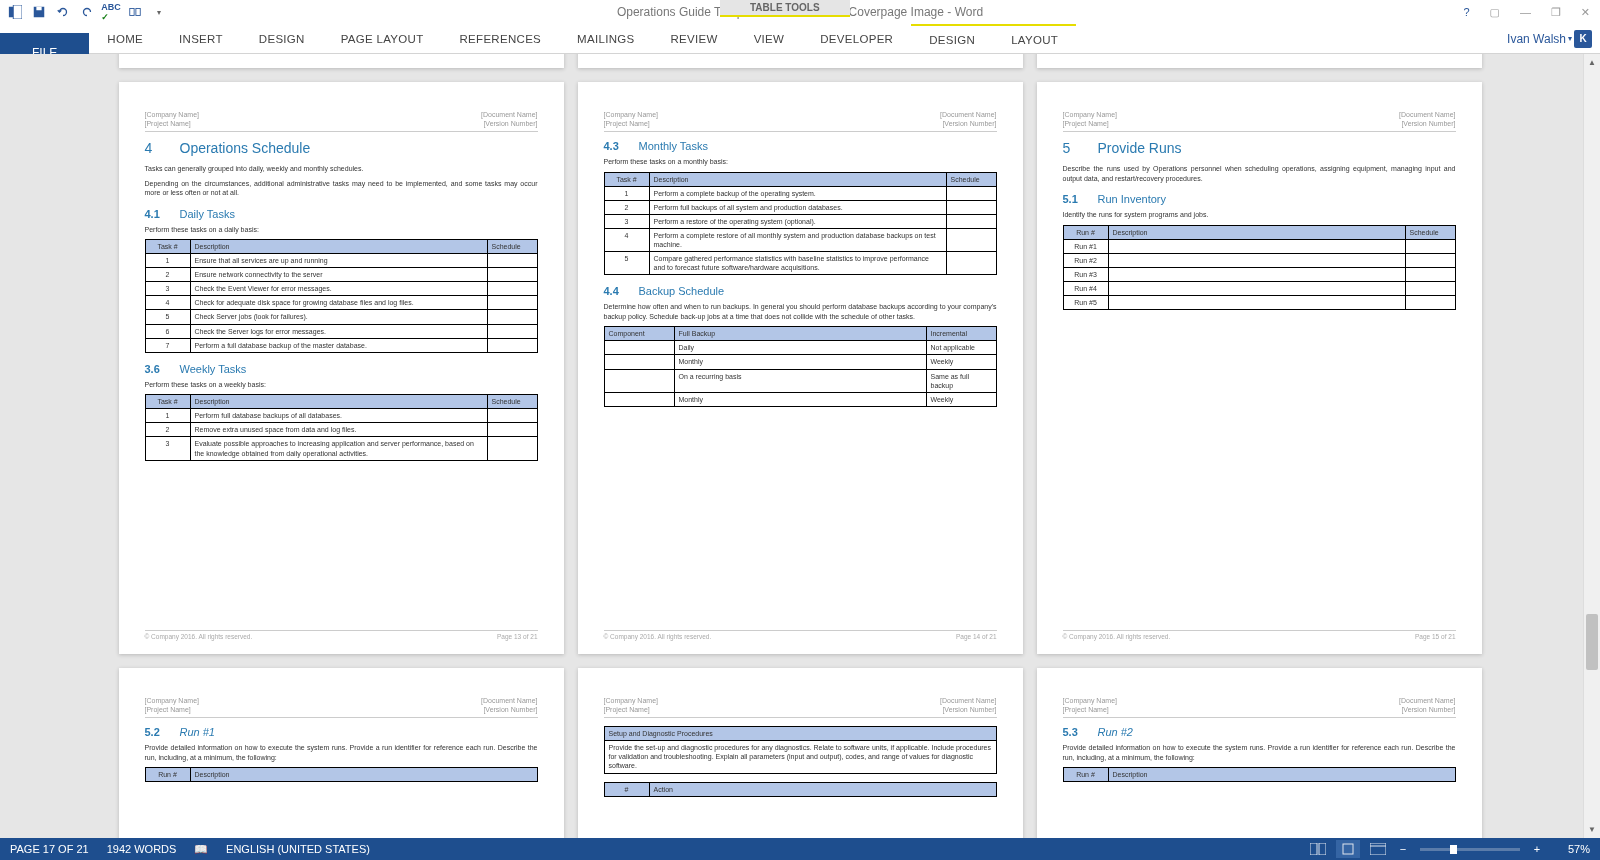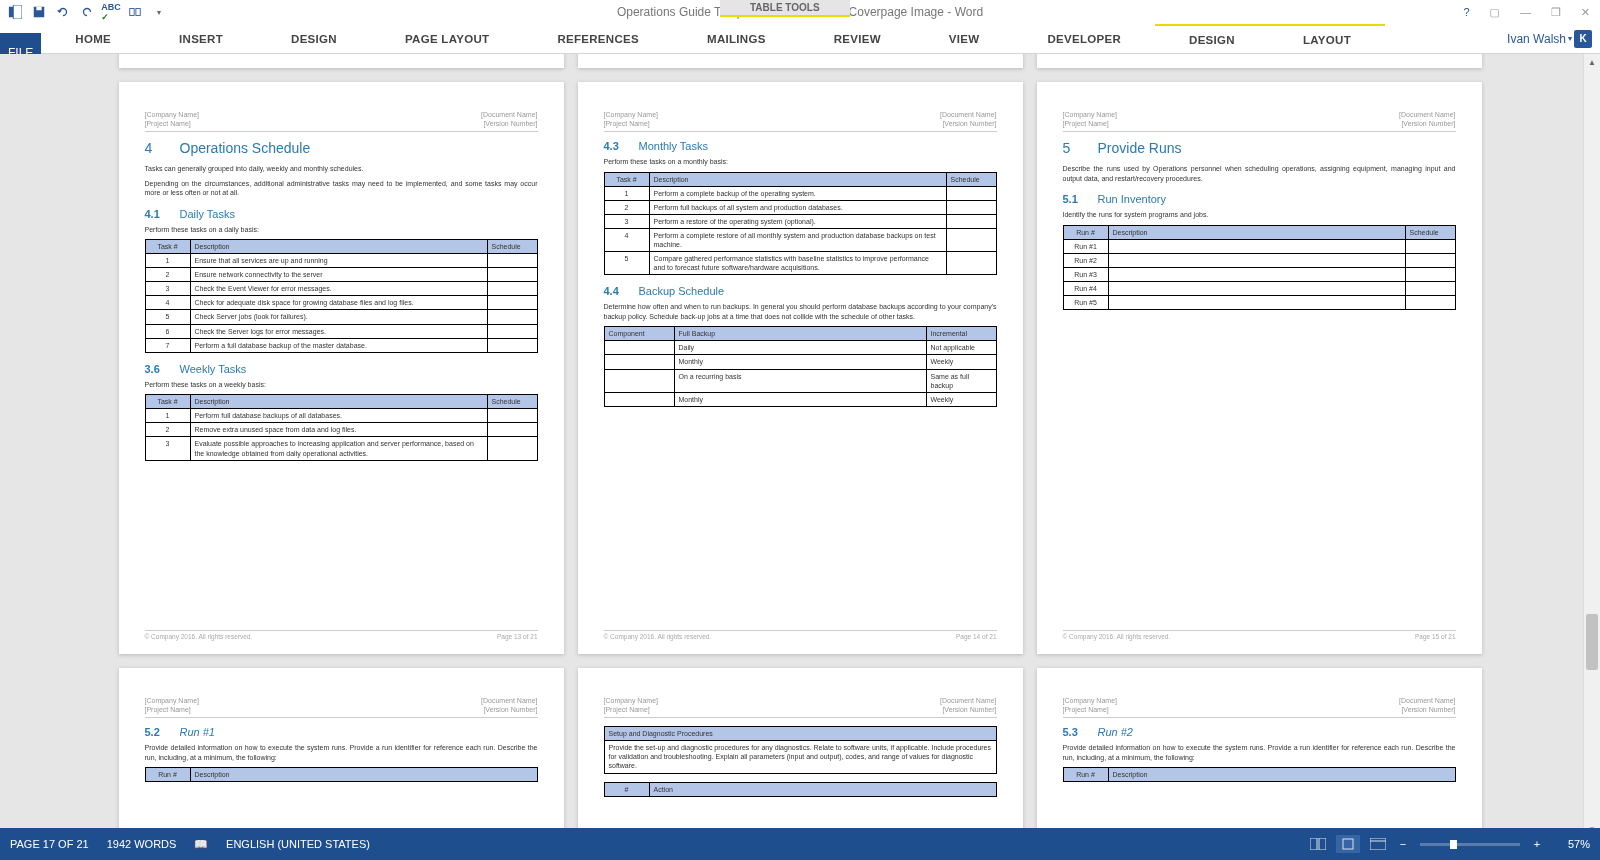--- a/index.html
+++ b/index.html
@@ -10,22 +10,22 @@
 .qat { display:flex; align-items:center; gap:2px; padding-left:4px; }
 .qat-btn { width:22px; height:20px; display:flex; align-items:center; justify-content:center; cursor:pointer; }
 .qat-btn svg { width:14px; height:14px; }
 .doc-title { position:absolute; left:50%; transform:translateX(-50%); font-size:12px; color:#777; }
 .table-tools { position:absolute; left:720px; top:0; background:#e5e5e5; padding:2px 30px; font-size:10px; font-weight:bold; border-bottom:2px solid #e6dd00; }
 .win-ctrl { position:absolute; right:4px; display:flex; gap:8px; color:#999; }
 .win-ctrl span { cursor:pointer; padding:0 6px; }
 
 
 .ribbon { height:30px; background:#fff; display:flex; align-items:center; border-bottom:1px solid #d4d4d4; font-size:12px; position:relative; }
-.file-tab { background:#1e4e8e; color:#fff; padding:0 8px; height:40px; display:flex; align-items:center; font-weight:normal;margin-top:28px; }
-.tab { padding:0 34px; height:30px; display:flex; align-items:center; text-transform:uppercase; color:#444; cursor:pointer; font-size:11.5px; letter-spacing:.3px;font-weight:bold; }
+.file-tab { background:#1e4e8e; color:#fff; padding:0 32px; height:40px; display:flex; align-items:center; font-weight:normal;margin-top:28px; }
+.tab { padding:0 18px; height:30px; display:flex; align-items:center; text-transform:uppercase; color:#444; cursor:pointer; font-size:11.5px; letter-spacing:.3px; }
 .tab.context { border-top:2px solid #e6dd00; }
 .user-area { position:absolute; right:8px; display:flex; align-items:center; gap:2px; color:#2a579a; font-size:12px; }
 .user-badge { width:18px; height:18px; background:#2a579a; color:#fff; display:flex; align-items:center; justify-content:center; font-size:10px; font-weight:bold; border-radius:2px; }
 
 
 .doc-area { position:absolute; top:54px; left:0; right:0; bottom:22px; background:#e6e6e6; overflow:hidden; }
 .pages-container { display:flex; flex-direction:column; align-items:center; padding-top:0; }
 .page-row { display:flex; gap:14px; margin-bottom:14px; }
 .page { width:445px; background:#fff; box-shadow:0 1px 4px rgba(0,0,0,.2); position:relative; padding:28px 26px 22px 26px; font-size:7px; color:#333; }
 .page.stub-top { height:74px; padding:0; }
@@ -42,21 +42,21 @@
 .h2 .num { width:35px;font-weight:bold; }
 .body { font-size:7px; line-height:1.35; margin-bottom:5px; text-align:justify; }
 
 table.doc { width:100%; border-collapse:collapse; font-size:7px; margin:4px 0 8px 0; }
 table.doc th, table.doc td { border:.5px solid #000; padding:2px 4px; vertical-align:top; line-height:1.3; }
 table.doc th { background:#b3c6e7; font-weight:normal; text-align:left; }
 table.doc .c1 { width:45px; text-align:center; }
 table.doc .c3 { width:50px; }
 
 
-.status-bar { position:absolute; bottom:0; left:0; right:0; height:32px; background:#1e4e8e; color:#fff; display:flex; align-items:center; font-size:11px; padding:0 10px; justify-content:space-between; }
+.status-bar { position:absolute; bottom:0; left:0; right:0; height:22px; background:#1e4e8e; color:#fff; display:flex; align-items:center; font-size:11px; padding:0 10px; justify-content:space-between; }
 .status-left { display:flex; gap:18px; align-items:center; }
 .status-right { display:flex; gap:6px; align-items:center; }
 .view-btn { width:24px; height:18px; display:flex; align-items:center; justify-content:center; cursor:pointer; opacity:.85; }
 .zoom-slider { width:100px; height:3px; background:#5a7caa; position:relative; margin:0 4px; }
 .zoom-slider::after { content:''; position:absolute; left:30%; top:-3px; width:7px; height:9px; background:#fff; }
 .zoom-btn { width:14px; text-align:center; cursor:pointer; }
 
 .scrollbar-v { position:absolute; right:0; top:54px; bottom:22px; width:17px; background:#f0f0f0; border-left:1px solid #ddd; }
 .scroll-thumb { position:absolute; left:2px; right:2px; top:560px; height:56px; background:#c1c1c1; border-radius:2px; }
 .scroll-arr { position:absolute; left:0; right:0; height:17px; display:flex; align-items:center; justify-content:center; font-size:8px; color:#666; }

